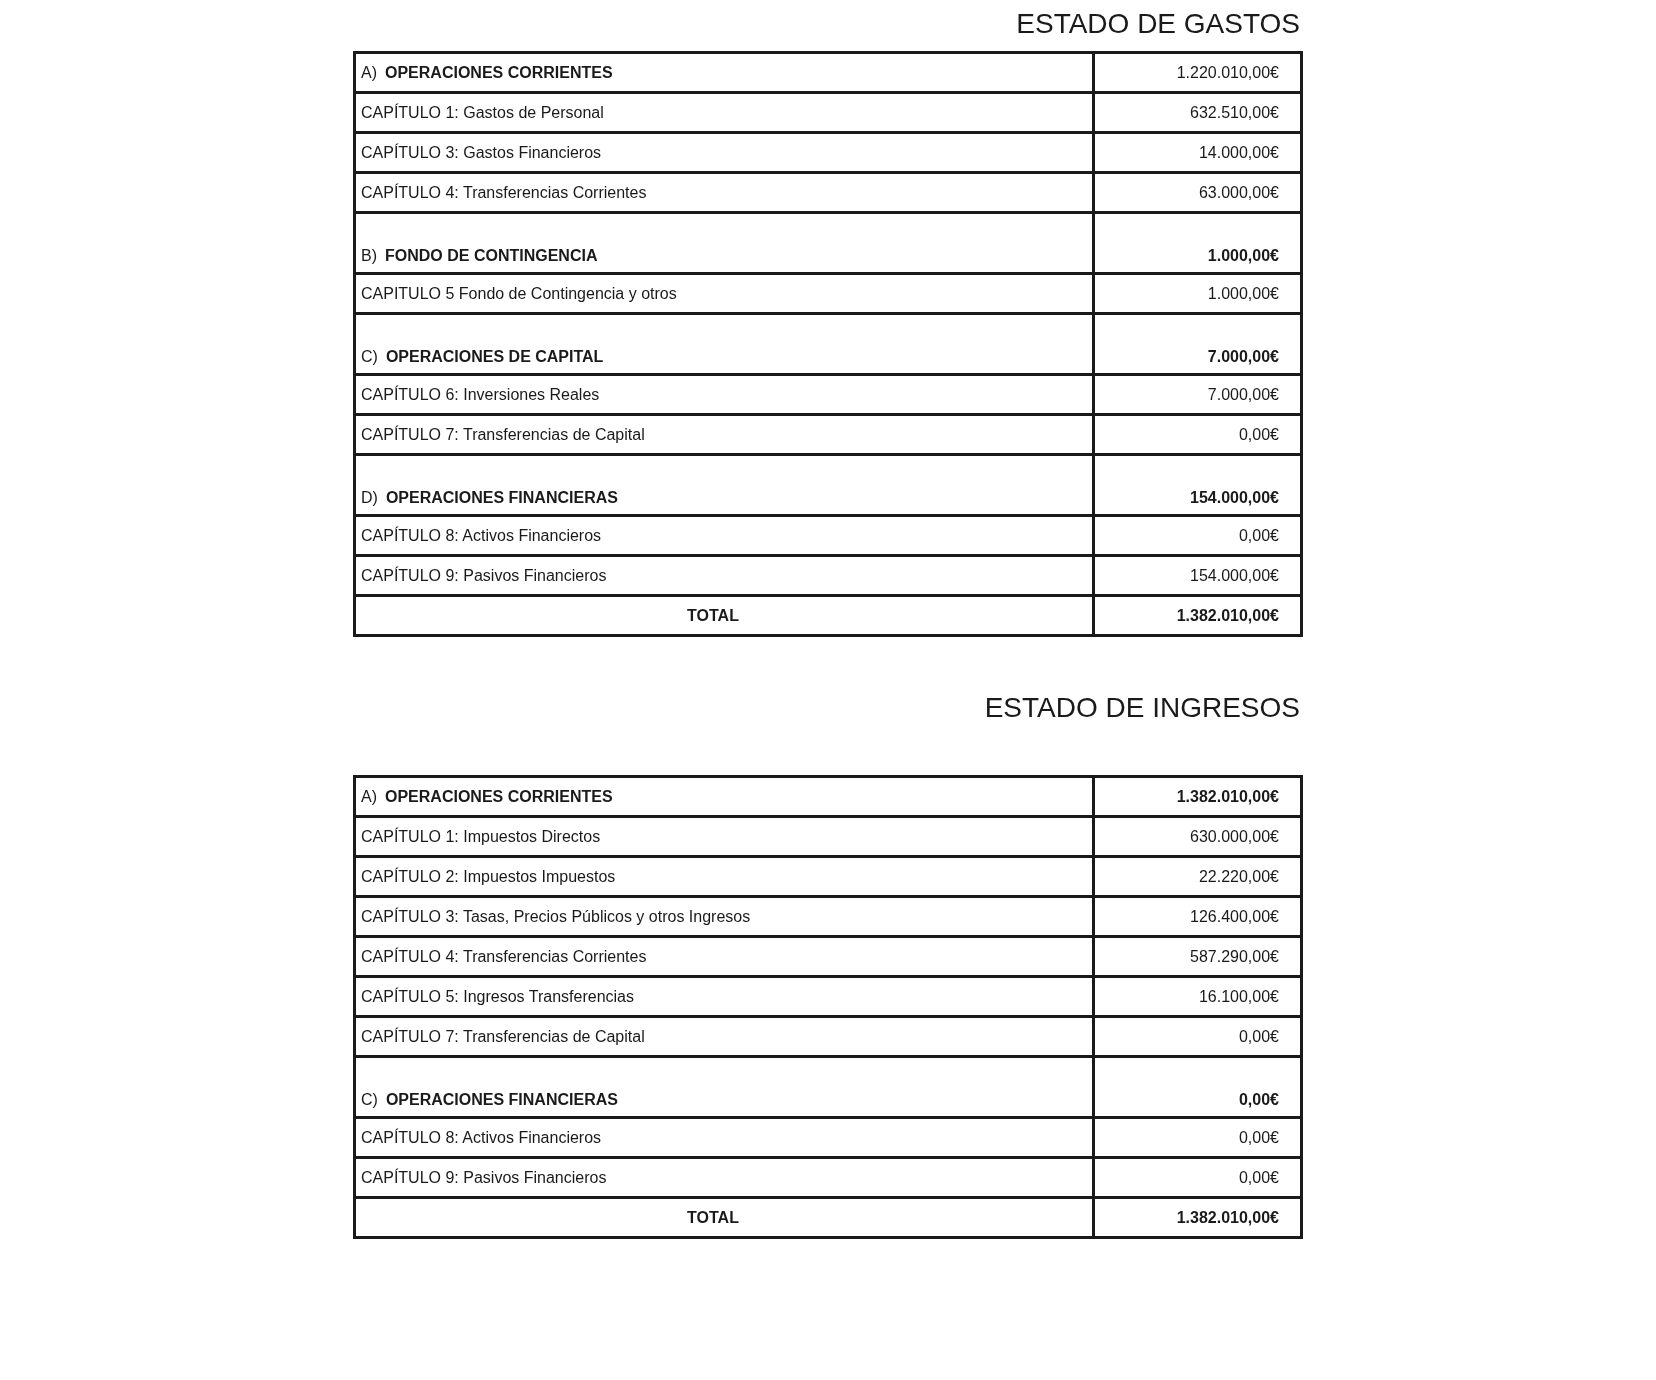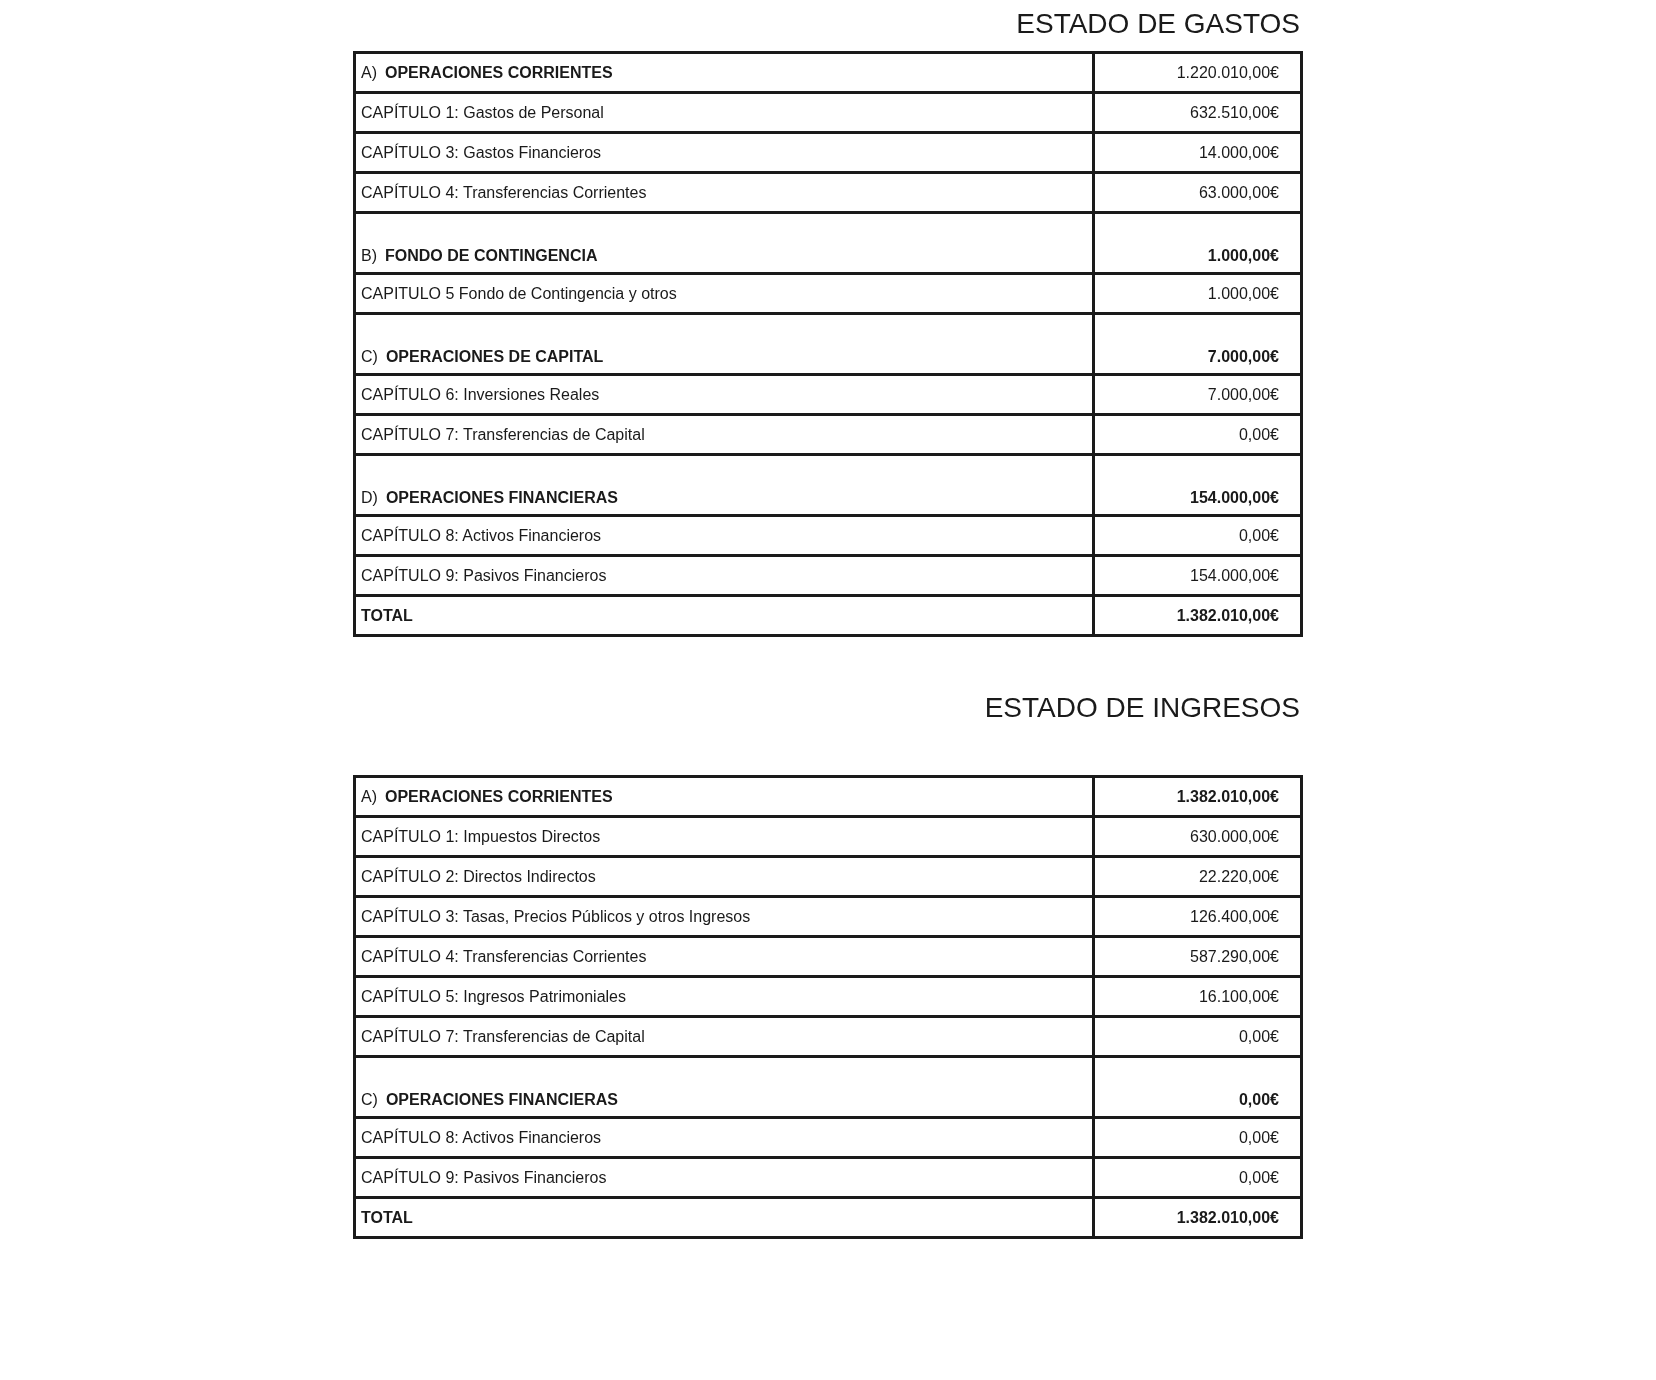--- a/index.html
+++ b/index.html
@@ -25,21 +25,21 @@
     height: 37px; padding: 0 0 0 5px;
     font-size: 16px; line-height: 26px;
     vertical-align: middle; white-space: nowrap; overflow: hidden;
   }
   table.budget td.val { text-align: right; padding: 0 21px 0 0; }
   table.budget tr.hdr td { height: 55px; vertical-align: bottom; padding-bottom: 3px; }
   table.budget tr.hdr td.val { font-weight: bold; text-align: right; }
   table.budget tr.bold-val td.val { font-weight: bold; }
   .hdr-letter { font-weight: normal; margin-right: 8px; }
   .hdr-text { font-weight: bold; }
-  table.budget tr.total td.lbl { text-align: left; font-weight: bold; padding-right: 27px; margin-left: 28px; }
+  table.budget tr.total td.lbl { text-align: center; font-weight: bold; padding-right: 27px; margin-left: 28px; }
   table.budget tr.total td.val { font-weight: bold; }
   table.budget tr.first-hdr td { height: 37px; vertical-align: middle; padding-bottom: 0; }
   table.budget tr.first-hdr td.val { font-weight: normal; }
   table.budget tr.first-hdr.bold-val td.val { font-weight: bold; }
 </style>
 </head>
 <body>
 
 <div class="title" style="top:10px;">ESTADO DE GASTOS</div>
 <table class="budget" style="top:51px;">
@@ -112,33 +112,33 @@
   <tbody>
     <tr class="hdr first-hdr bold-val">
       <td class="lbl"><span class="hdr-letter">A)</span><span class="hdr-text">OPERACIONES CORRIENTES</span></td>
       <td class="val">1.382.010,00€</td>
     </tr>
     <tr>
       <td class="lbl">CAPÍTULO 1: Impuestos Directos</td>
       <td class="val">630.000,00€</td>
     </tr>
     <tr>
-      <td class="lbl">CAPÍTULO 2: Directos Indirectos</td>
+      <td class="lbl">CAPÍTULO 2: Impuestos Impuestos</td>
       <td class="val">22.220,00€</td>
     </tr>
     <tr>
       <td class="lbl">CAPÍTULO 3: Tasas, Precios Públicos y otros Ingresos</td>
       <td class="val">126.400,00€</td>
     </tr>
     <tr>
       <td class="lbl">CAPÍTULO 4: Transferencias Corrientes</td>
       <td class="val">587.290,00€</td>
     </tr>
     <tr>
-      <td class="lbl">CAPÍTULO 5: Ingresos Patrimoniales</td>
+      <td class="lbl">CAPÍTULO 5: Ingresos Transferencias</td>
       <td class="val">16.100,00€</td>
     </tr>
     <tr>
       <td class="lbl">CAPÍTULO 7: Transferencias de Capital</td>
       <td class="val">0,00€</td>
     </tr>
     <tr class="hdr">
       <td class="lbl"><span class="hdr-letter">C)</span><span class="hdr-text">OPERACIONES FINANCIERAS</span></td>
       <td class="val">0,00€</td>
     </tr>

